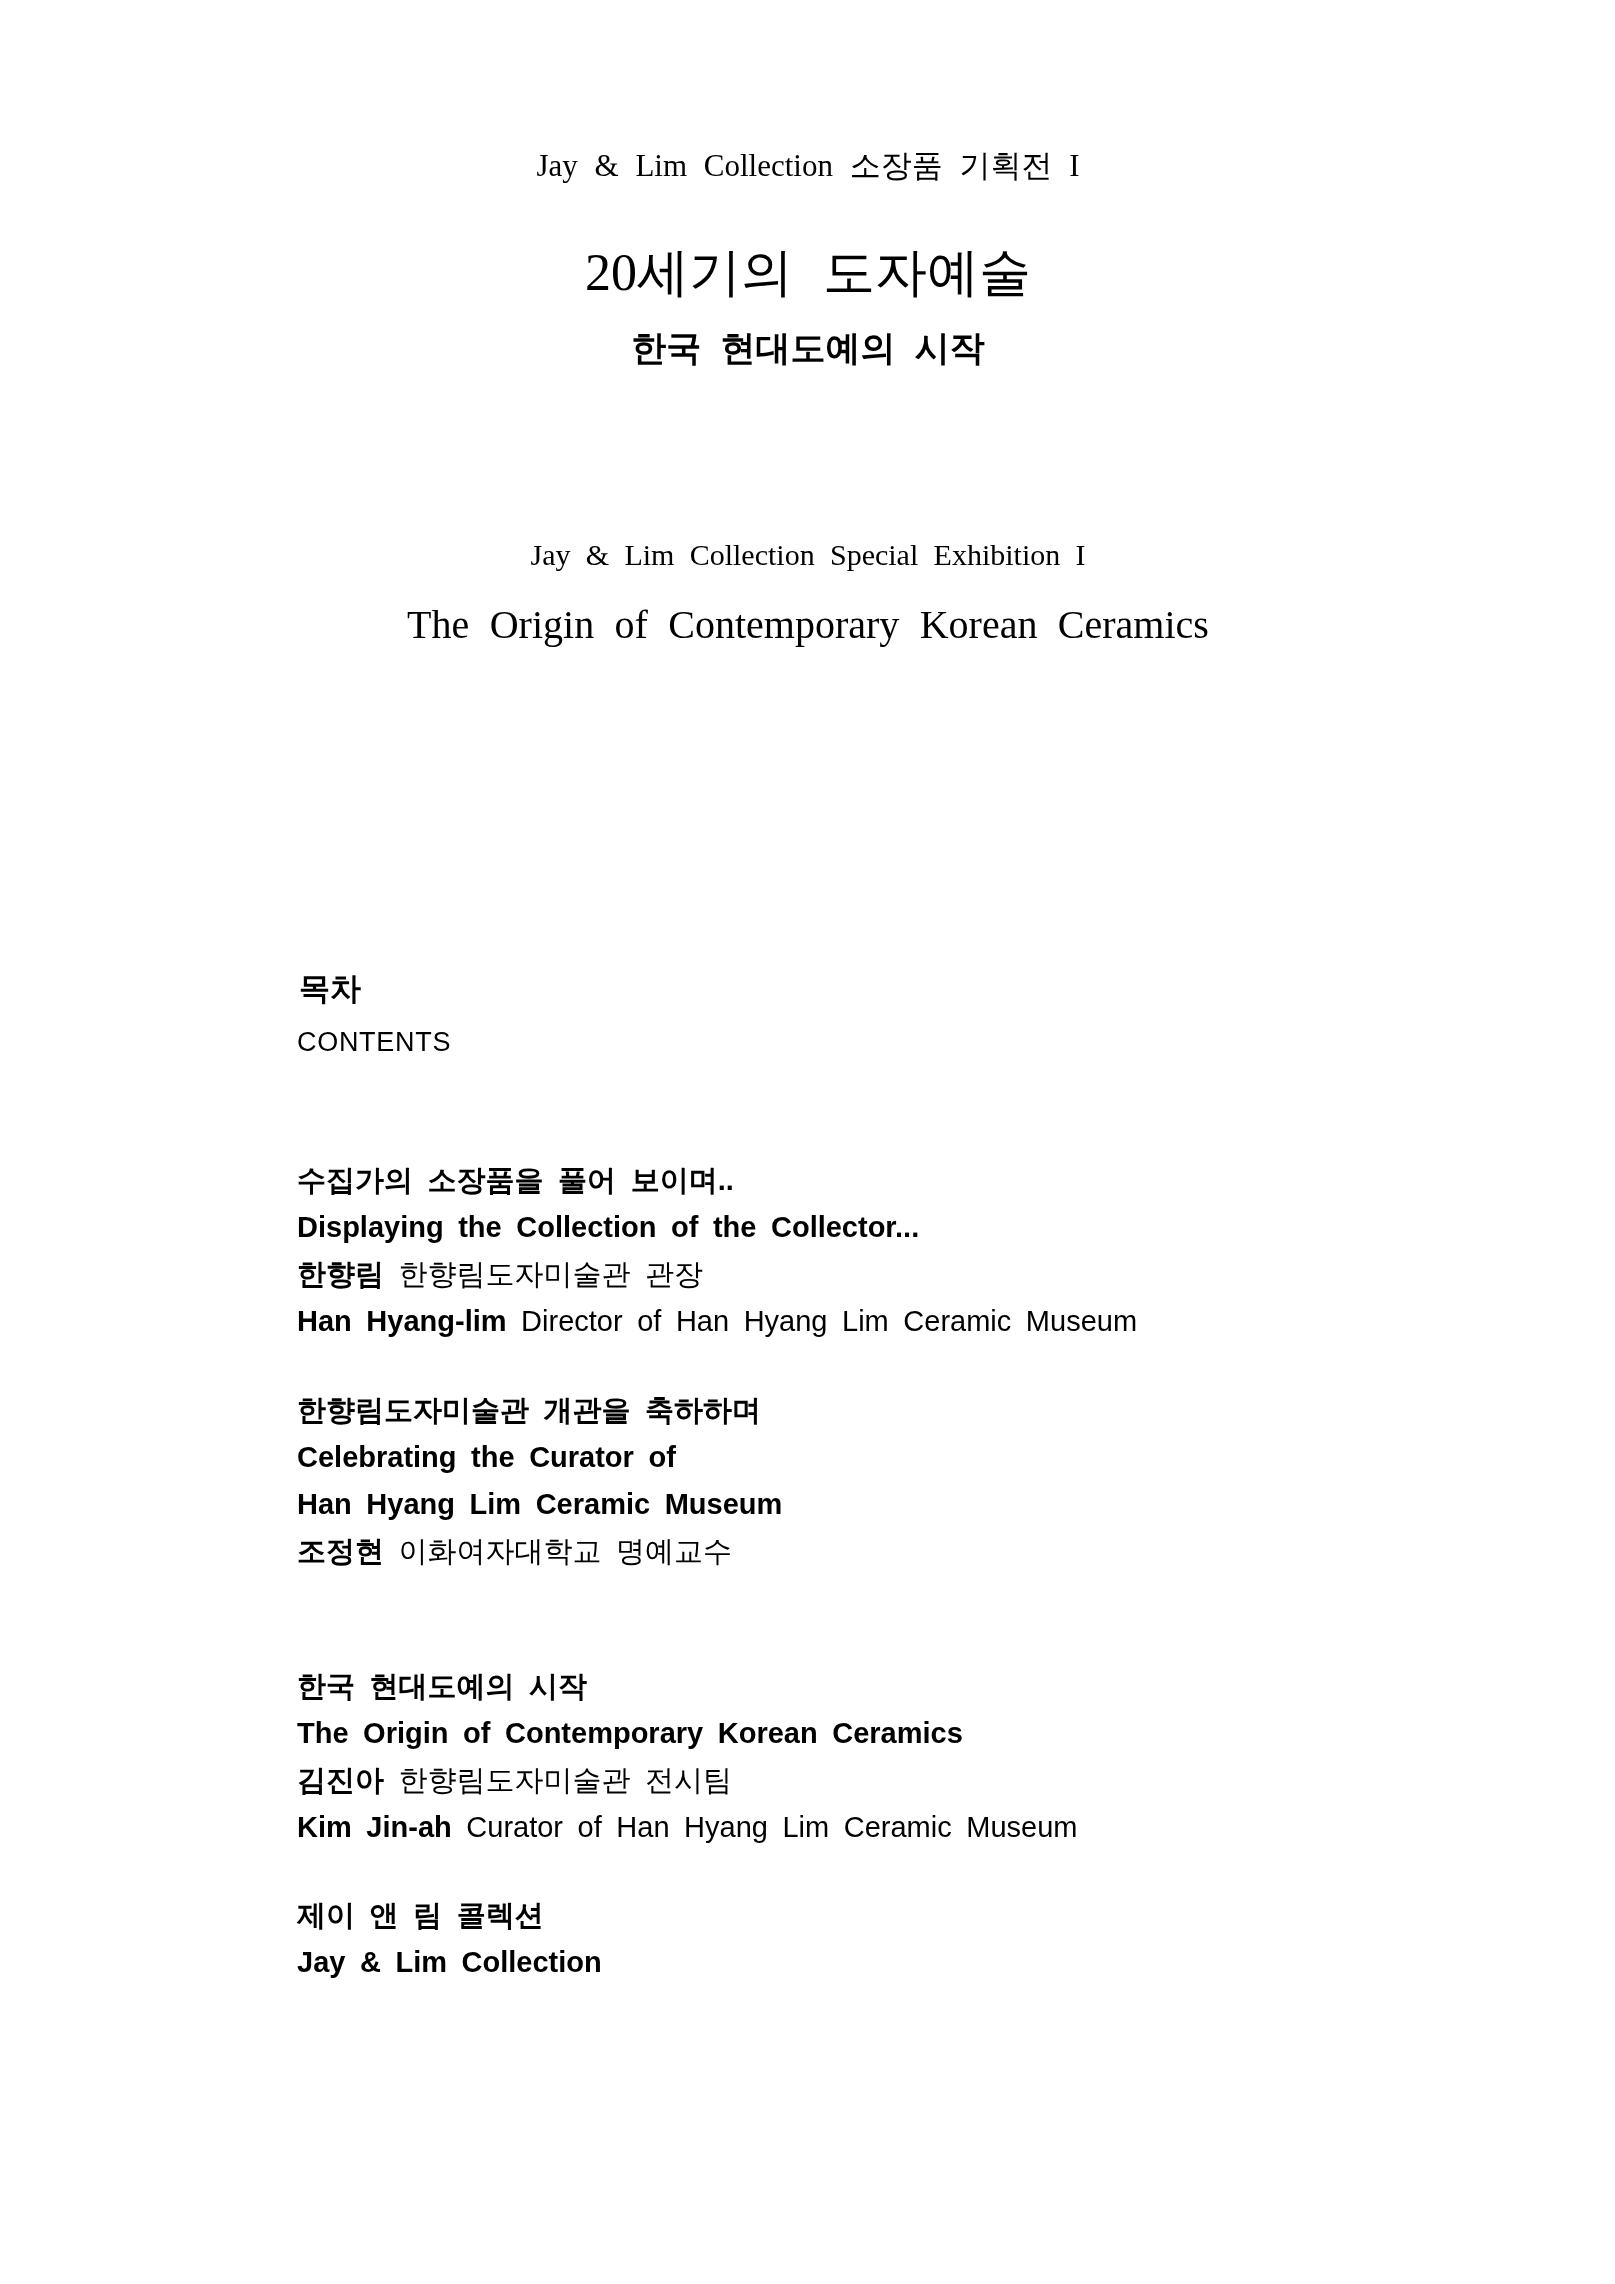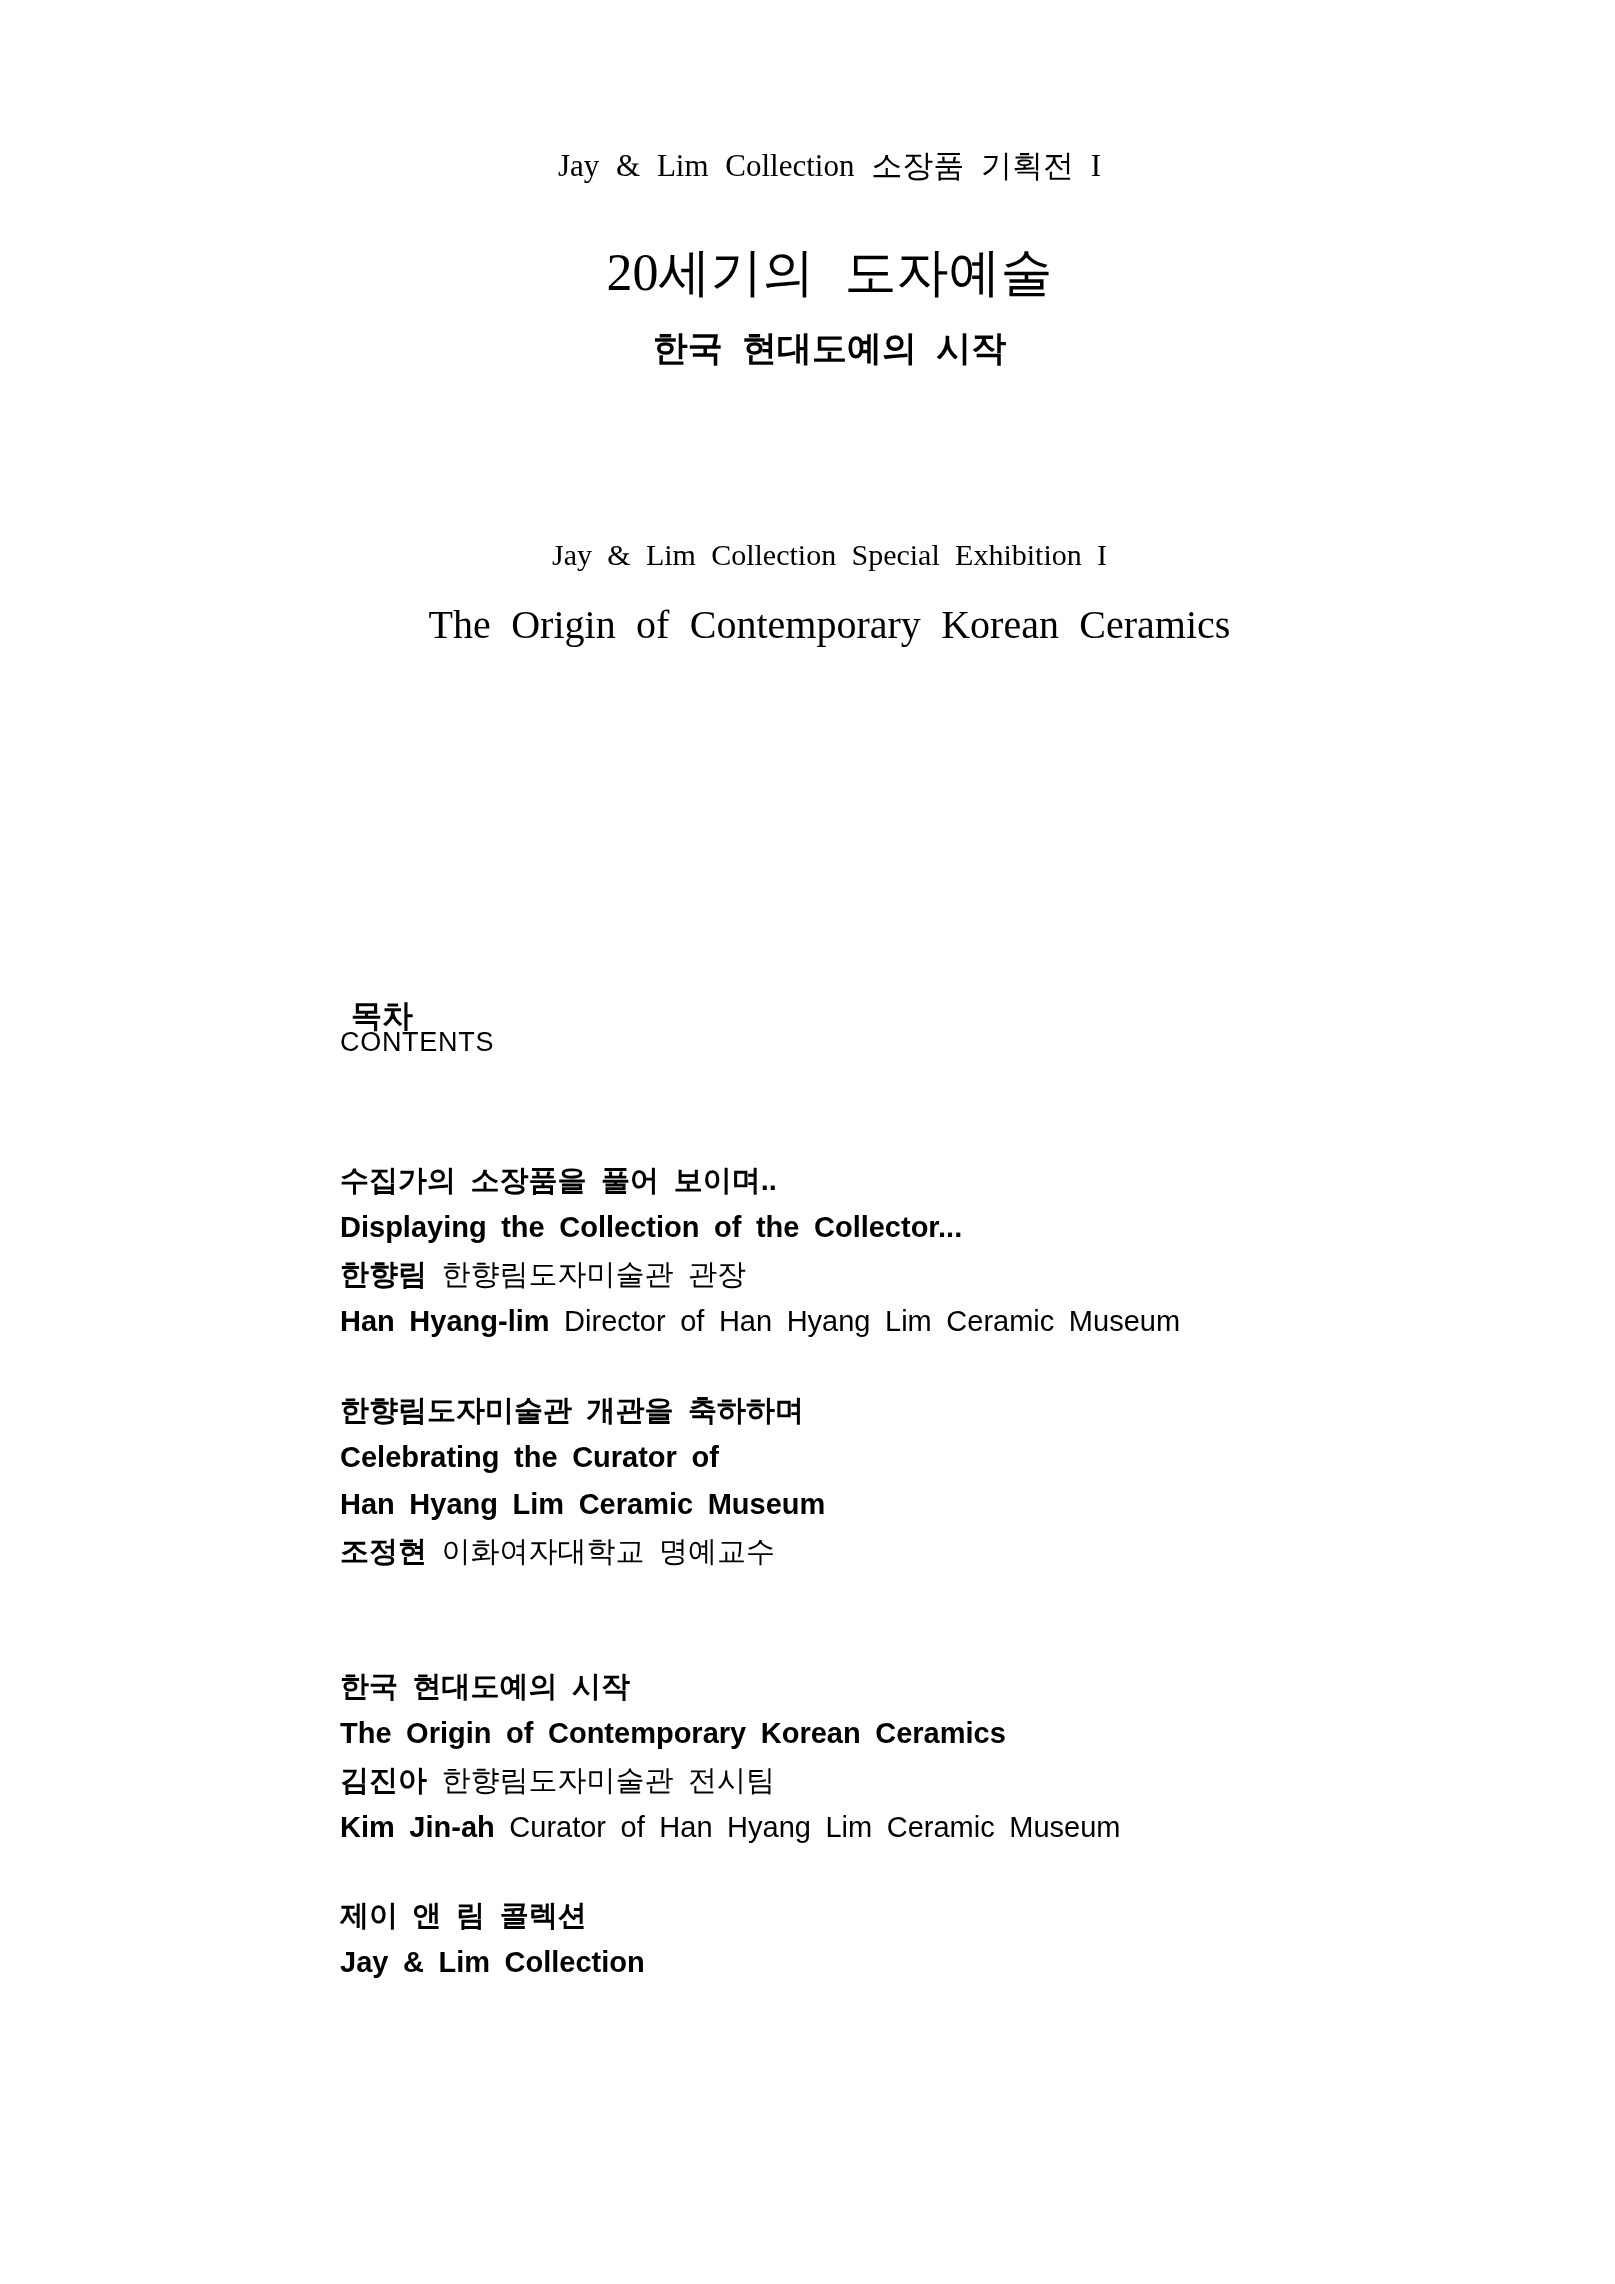--- a/index.html
+++ b/index.html
@@ -2,31 +2,31 @@
 <html style="font-size:10.4px"><head>
 <meta charset="utf-8">
 <style>
   html,body{margin:0;padding:0;}
   body{
     width:1616px;height:2284px;position:relative;
     background:#ffffff;color:#000000;
     font-family:"Liberation Sans","DejaVu Sans",sans-serif;
     overflow:hidden;
   }
-  .abs{position:absolute;padding-left:43px;}
+  .abs{position:absolute;}
   .centered{left:0;right:0;text-align:center;white-space:nowrap;}
   .serif{font-family:"Liberation Serif","DejaVu Serif",serif;}
 
   .header-label{top:150px;font-size:31px;line-height:1;word-spacing:9px;}
   .title-ko{top:247px;font-size:52px;line-height:1;word-spacing:17px;}
   .subtitle-ko{top:331px;font-size:35px;line-height:1;font-weight:600;word-spacing:10.4px;}
   .exh-label{top:540px;font-size:30px;line-height:1;word-spacing:7.8px;}
   .title-en{top:605px;font-size:40px;line-height:1;word-spacing:10.4px;}
 
-  .toc-head-ko{top:973px;left:308px;font-size:31px;line-height:1;font-weight:700;margin-top:27px;}
+  .toc-head-ko{top:973px;left:299px;font-size:31px;line-height:1;font-weight:700;}
   .toc-head-en{top:1029px;left:297px;font-size:27px;line-height:1;font-weight:400;letter-spacing:0.7px;}
 
   .toc-section{left:297px;right:130px;}
   .toc-line{font-size:29px;line-height:47px;word-spacing:6.5px;white-space:nowrap;}
   .toc-line .b{font-weight:700;}
   .sec-1{top:1157px;}
   .sec-2{top:1387px;}
   .sec-3{top:1663px;}
   .sec-4{top:1892px;}
 </style>

